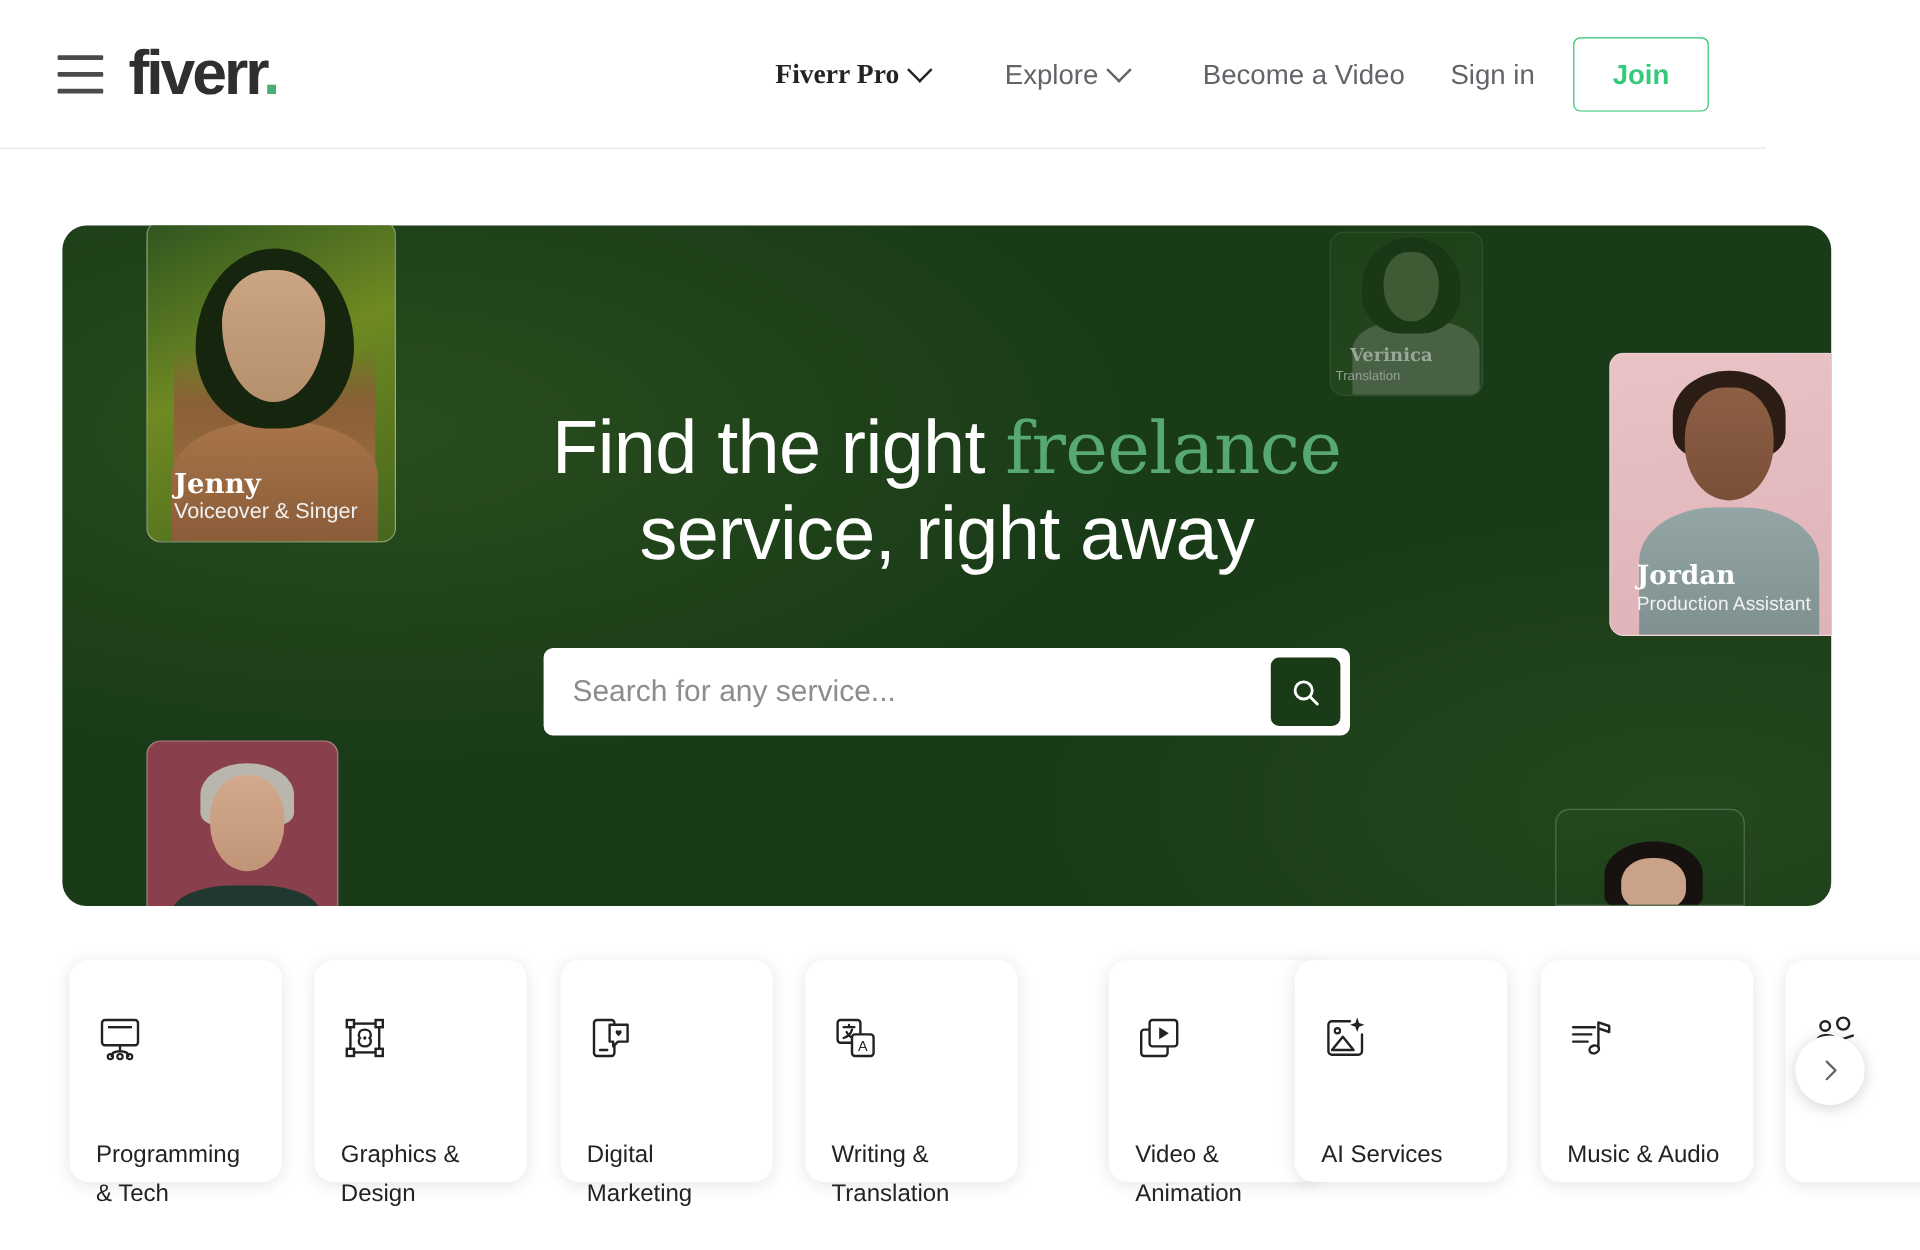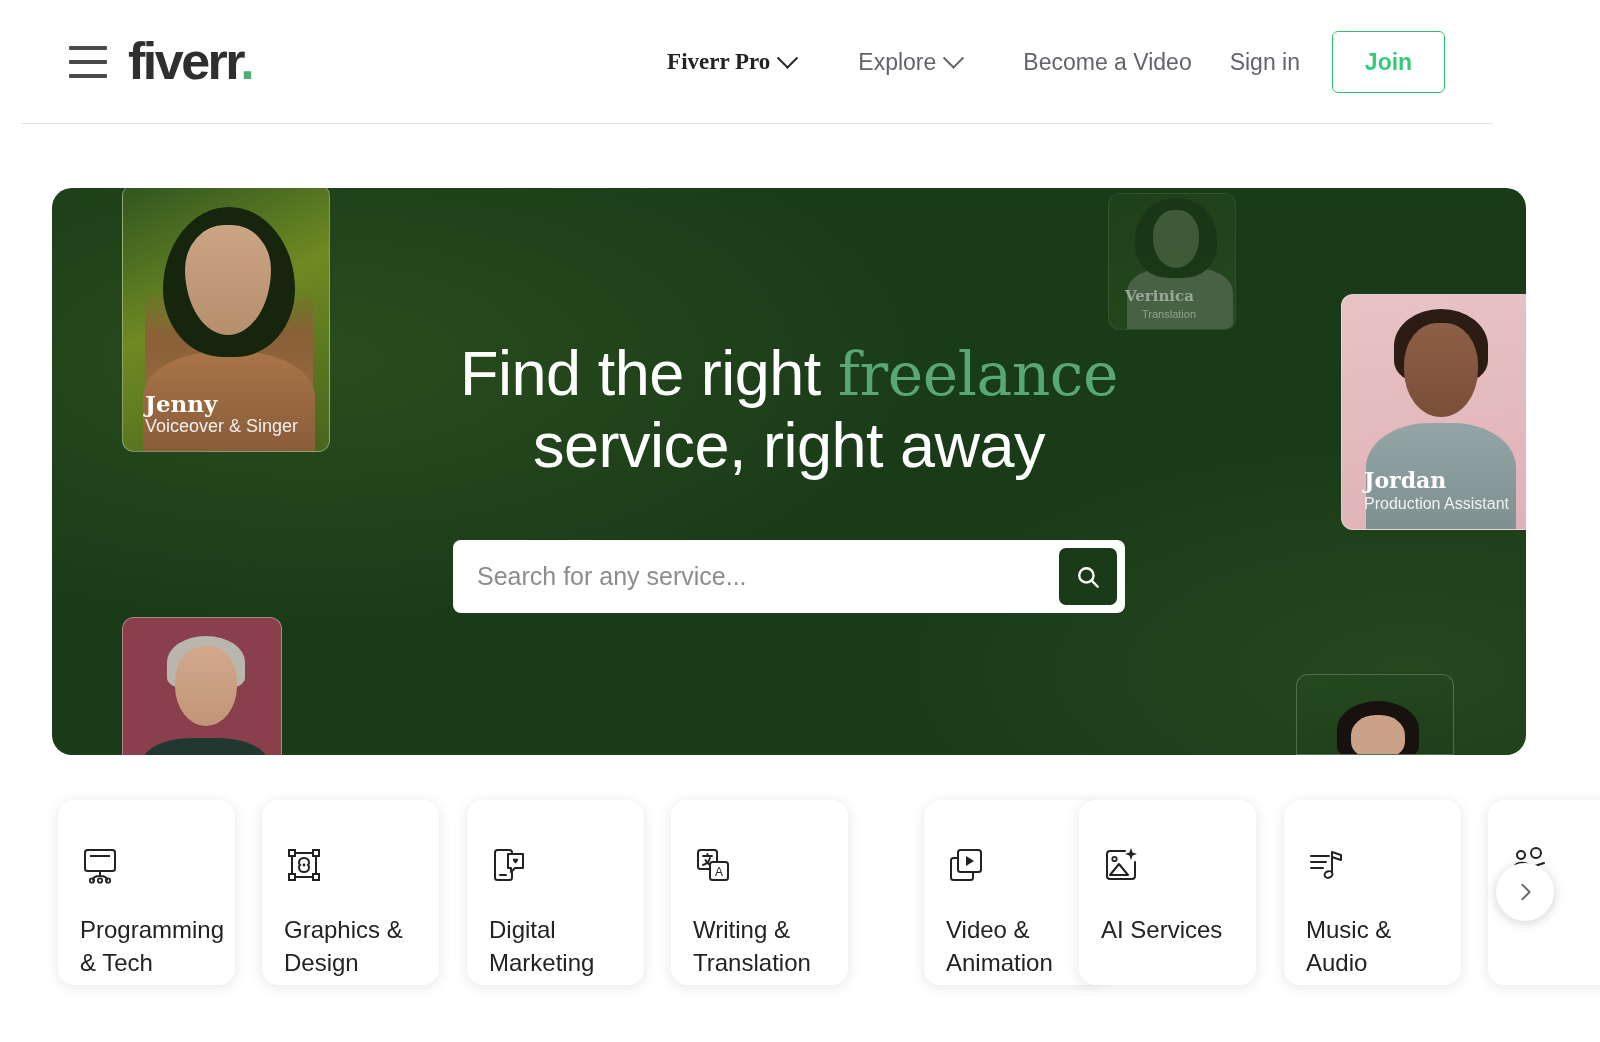--- a/index.html
+++ b/index.html
@@ -9,21 +9,21 @@
     font-family:"Liberation Sans", sans-serif;
     overflow:hidden;
   }
 
   
   .header {
     position:absolute; left:0; top:0;
     width:1472px; height:124px;
     background:#fff;
     border-bottom:1px solid #e4e5e7;
-    display:flex; align-items:center;margin-left:21px;
+    display:flex; align-items:center;
   }
   .hamburger {
     position:absolute; left:48px; top:46px;
     width:38px; height:32px;
     display:flex; flex-direction:column; justify-content:space-between;
     cursor:pointer;
   }
   .hamburger span { display:block; width:38px; height:4px; background:#4a4a4a; border-radius:1px; }
 
   .logo {
@@ -137,21 +137,21 @@
 
   #seller-verinica {
     left:1056px; top:5px; width:128px; height:137px;
     background:linear-gradient(160deg,#24471d,#2c5224);
     border-color:rgba(255,255,255,.14); opacity:.55;
   }
   #seller-verinica .hair { position:absolute; left:26px; top:4px; width:82px; height:80px; background:#1b3416; border-radius:50% 50% 40% 40%; }
   #seller-verinica .skin { position:absolute; left:44px; top:16px; width:46px; height:58px; background:#5d7650; border-radius:46% 46% 52% 52%; }
   #seller-verinica .body { position:absolute; left:18px; bottom:0; width:106px; height:62px; background:#6e7f68; border-radius:40% 40% 0 0; }
   #seller-verinica .sc-name { bottom:24px; left:16px; font-size:15px; }
-  #seller-verinica .sc-role { bottom:9px; left:33px; font-size:11px; }
+  #seller-verinica .sc-role { bottom:9px; left:4px; font-size:11px; }
 
   #seller-jordan {
     left:1289px; top:106px; width:195px; height:236px;
     background:linear-gradient(170deg,#e8c3c6,#dfb2b7);
   }
   #seller-jordan .hair { position:absolute; left:52px; top:14px; width:94px; height:74px; background:#2b1c14; border-radius:50% 50% 30% 30%; }
   #seller-jordan .skin { position:absolute; left:62px; top:28px; width:74px; height:94px; background:linear-gradient(180deg,#8d5f45,#7a4f38); border-radius:46% 46% 52% 52%; }
   #seller-jordan .body { position:absolute; left:24px; bottom:0; width:150px; height:106px; background:linear-gradient(180deg,#93a5a4,#7e908f); border-radius:42% 42% 0 0; }
   #seller-jordan .sc-name { bottom:36px; font-size:22px; }
   #seller-jordan .sc-role { bottom:16px; font-size:16px; }
@@ -175,21 +175,21 @@
   
   .cat-row { position:absolute; left:0; top:800px; width:1600px; height:190px; }
   .cat-card {
     position:absolute; top:0; width:177px; height:185px;
     background:#fff; border-radius:16px;
     box-shadow:0 2px 14px rgba(0,0,0,0.10);
     padding:45px 22px 0 22px;
     cursor:pointer;
   }
   .cat-icon { width:40px; height:40px; margin-bottom:24px; }
-  .cat-label { font-size:24px; line-height:33px; color:#222325; }
+  .cat-label { font-size:20px; line-height:33px; color:#222325;margin-top:32px; }
   .cat-card:nth-child(1){ left:58px; }
   .cat-card:nth-child(2){ left:262px; }
   .cat-card:nth-child(3){ left:467px; }
   .cat-card:nth-child(4){ left:671px; }
   .cat-card:nth-child(5){ left:924px; }
   .cat-card:nth-child(6){ left:1079px; }
   .cat-card:nth-child(7){ left:1284px; }
   .cat-card:nth-child(8){ left:1488px; }
 
   .carousel-next {

